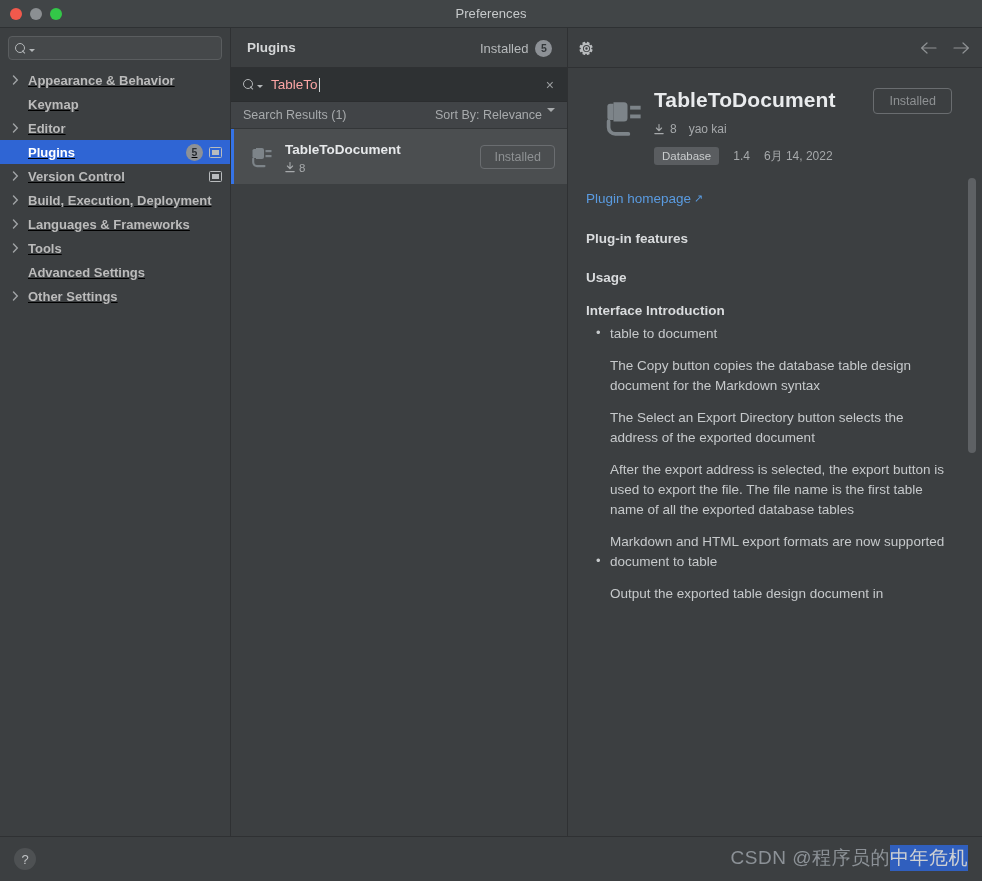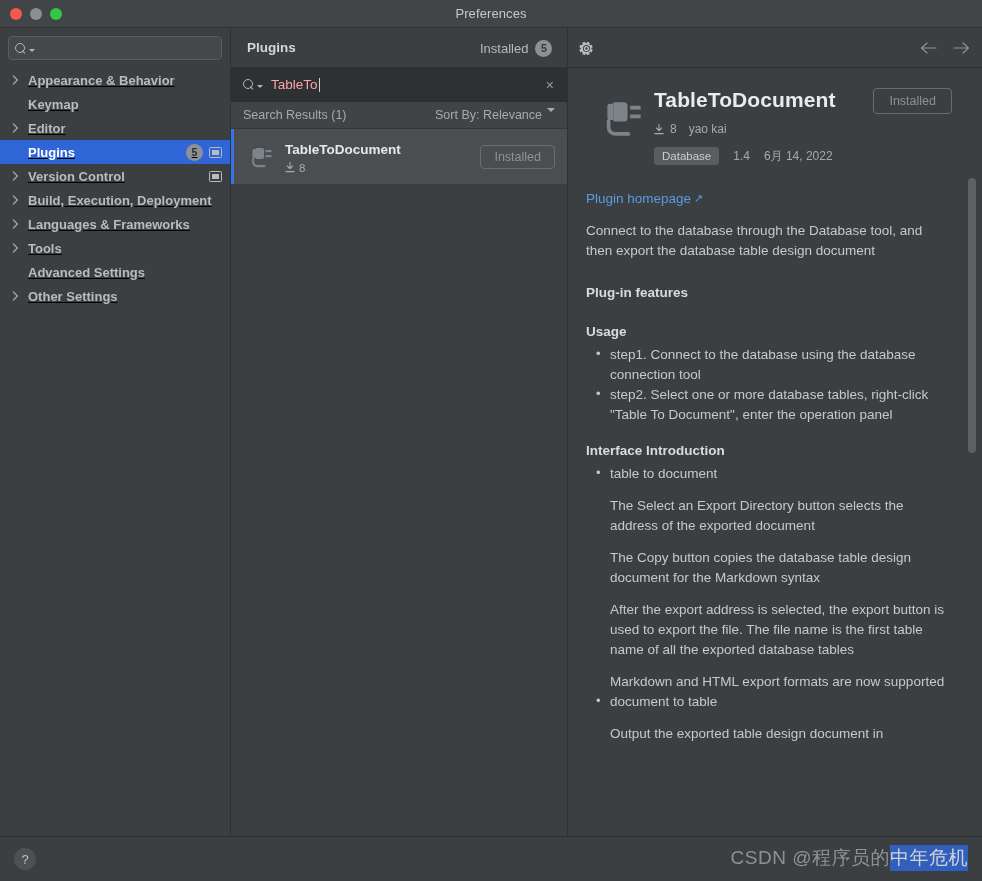--- a/index.html
+++ b/index.html
@@ -481,36 +481,31 @@
             </div>
           </div>
         </div>
 
         <div class="homepage">
           <span>Plugin homepage</span>
           <span class="arrow-ne">↗</span>
         </div>
 
         <div class="desc">
-          <p>Connect to the database through the Database tool, and then export the database table design document</p>
 
           <h4>Plug-in features</h4>
 
           <h4>Usage</h4>
-          <ul>
-            <li>step1. Connect to the database using the database connection tool</li>
-            <li>step2. Select one or more database tables, right-click "Table To Document", enter the operation panel</li>
-          </ul>
 
           <h4 class="tight">Interface Introduction</h4>
           <ul>
             <li>
               <span>table to document</span>
+              <span class="sub">The Copy button copies the database table design document for the Markdown syntax</span>
               <span class="sub">The Select an Export Directory button selects the address of the exported document</span>
-              <span class="sub">The Copy button copies the database table design document for the Markdown syntax</span>
               <span class="sub">After the export address is selected, the export button is used to export the file. The file name is the first table name of all the exported database tables</span>
               <span class="sub">Markdown and HTML export formats are now supported</span>
             </li>
             <li>
               <span>document to table</span>
               <span class="sub">Output the exported table design document in</span>
             </li>
           </ul>
         </div>
 

